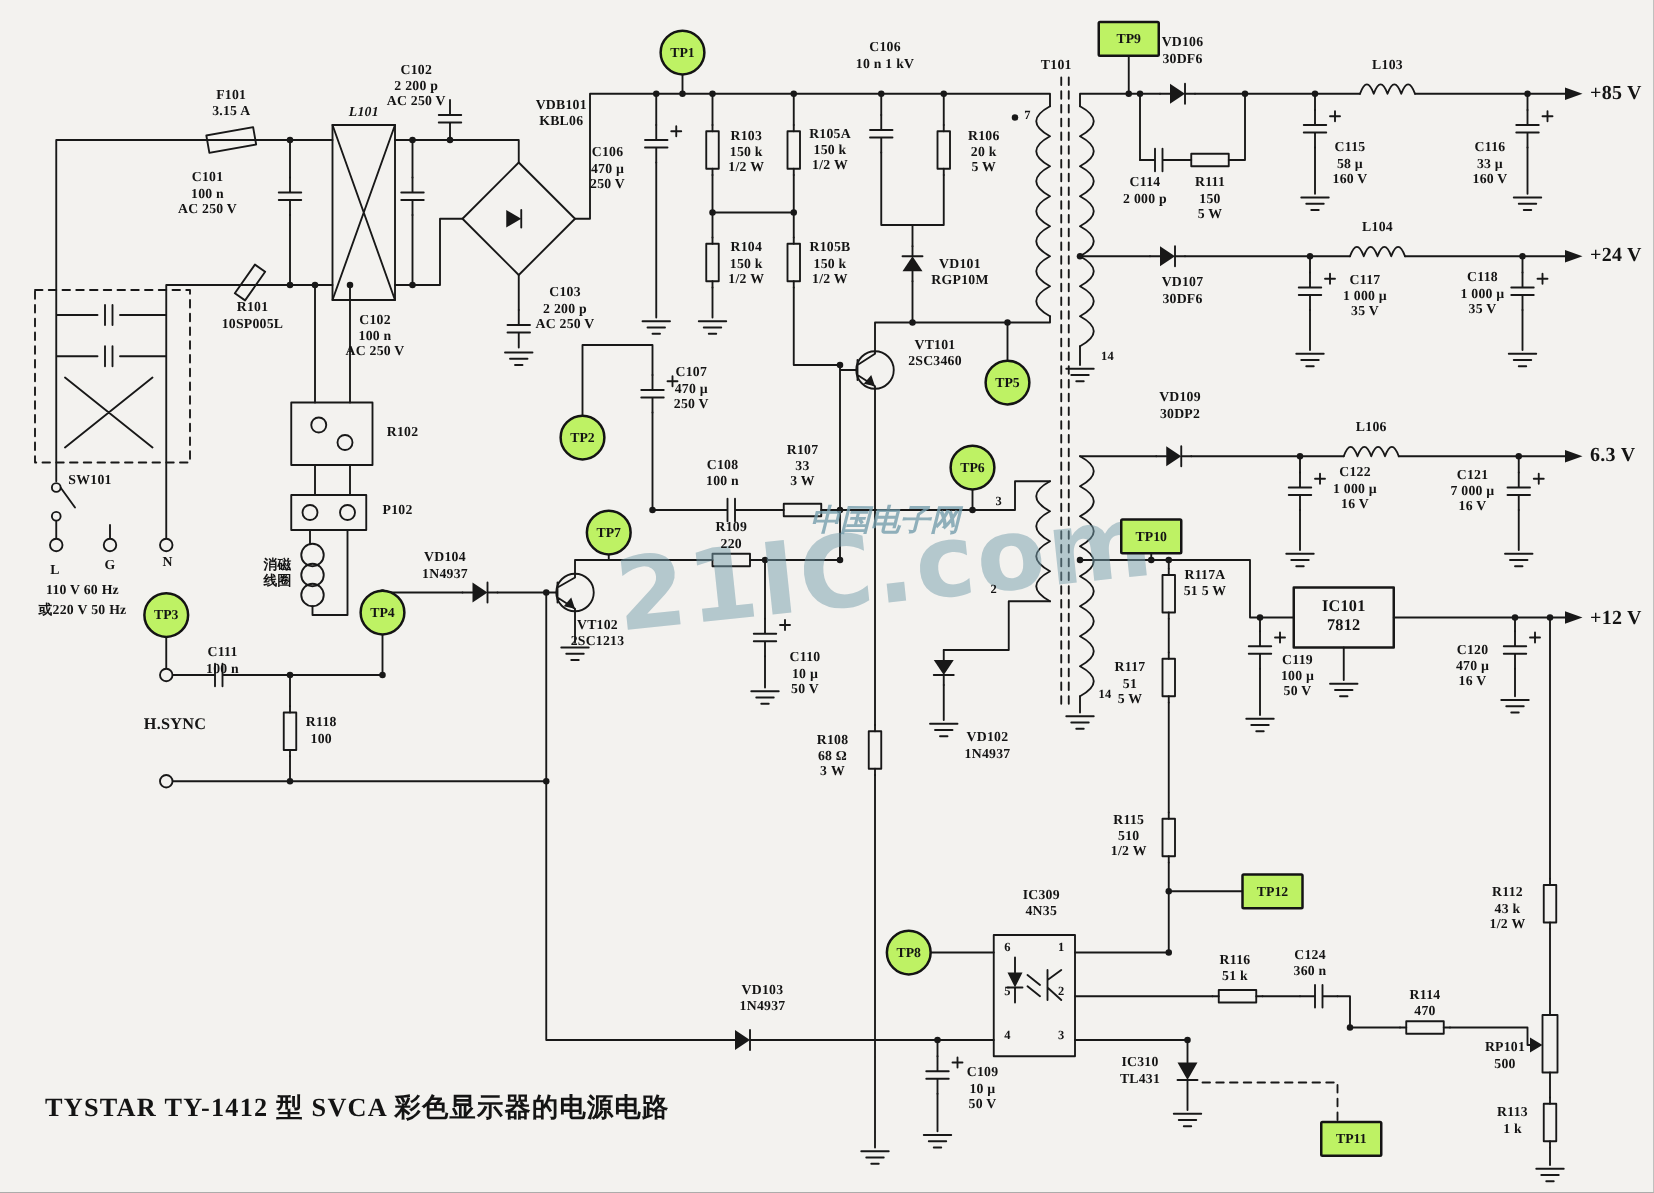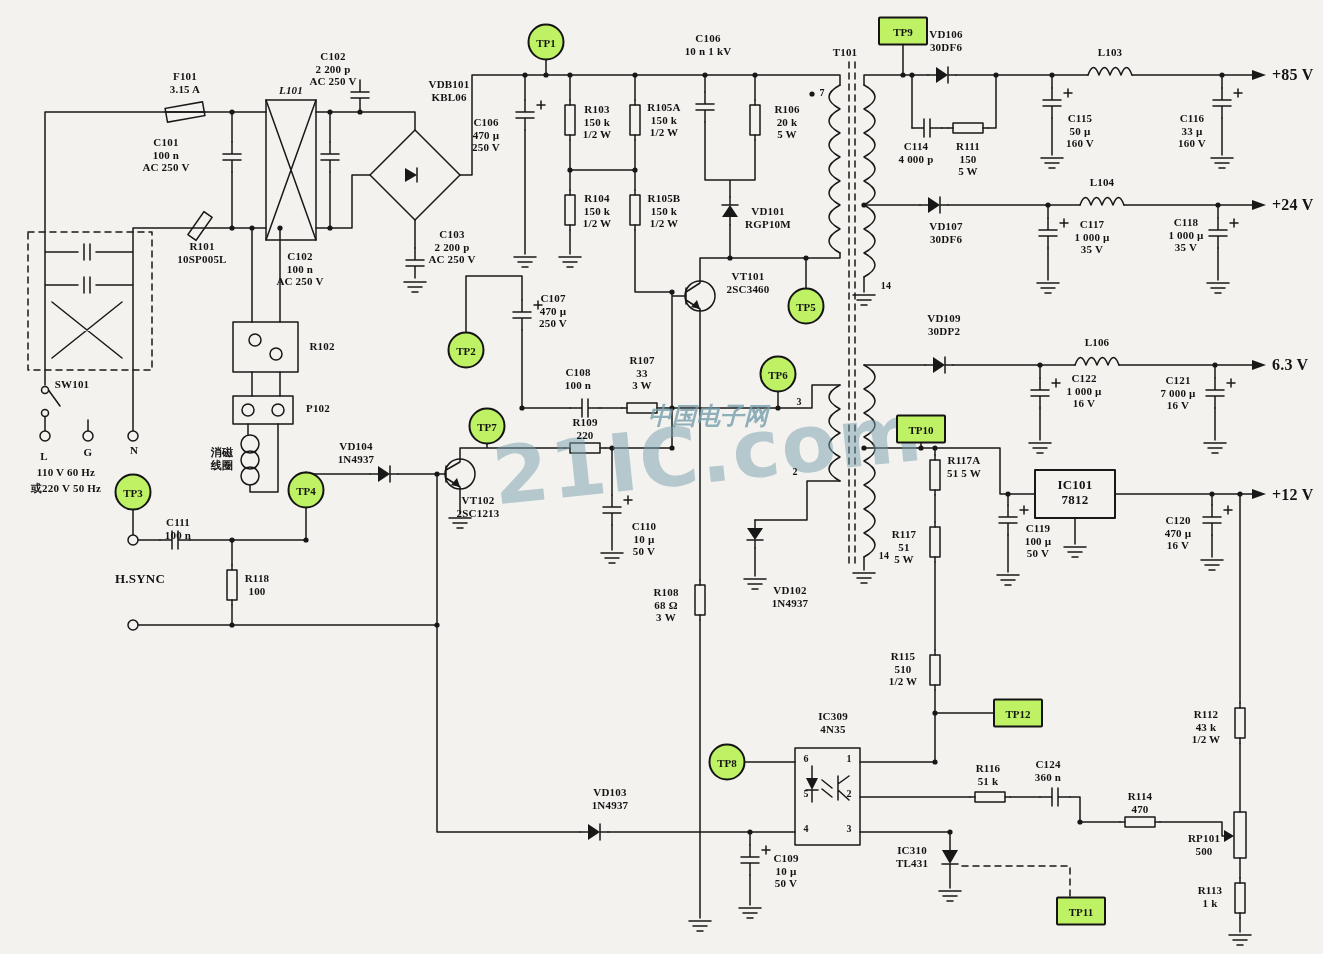--- a/index.html
+++ b/index.html
@@ -365,26 +365,26 @@
       <div class="lbl small" style="left: 822px; top: 87px;">7</div>
       <div class="lbl small" style="left: 886px; top: 280px;">14</div>
       <div class="lbl small" style="left: 799px; top: 396px;">3</div>
       <div class="lbl small" style="left: 795px; top: 466px;">2</div>
       <div class="lbl small" style="left: 884px; top: 550px;">14</div>
       <div class="lbl" style="left: 946px; top: 28px;">VD106
 30DF6</div>
       <div class="lbl" style="left: 1110px; top: 46px;">L103</div>
       <div class="lbl big" style="left: 1272px; top: 66px;">+85 V</div>
       <div class="lbl" style="left: 916px; top: 140px;">C114
-4 000 p</div>
+2 000 p</div>
       <div class="lbl" style="left: 968px; top: 140px;">R111
 150
 5 W</div>
       <div class="lbl" style="left: 1080px; top: 112px;">C115
-50 µ
+58 µ
 160 V</div>
       <div class="lbl" style="left: 1192px; top: 112px;">C116
 33 µ
 160 V</div>
       <div class="lbl" style="left: 1102px; top: 176px;">L104</div>
       <div class="lbl" style="left: 946px; top: 220px;">VD107
 30DF6</div>
       <div class="lbl big" style="left: 1272px; top: 196px;">+24 V</div>
       <div class="lbl" style="left: 1092px; top: 218px;">C117
 1 000 µ
@@ -493,14 +493,15 @@
       <div class="tp" style="left: 806px; top: 306px;">TP5</div>
       <div class="tp" style="left: 778px; top: 374px;">TP6</div>
       <div class="tp" style="left: 487px; top: 426px;">TP7</div>
       <div class="tp" style="left: 727px; top: 762px;">TP8</div>
       <div class="tp tpbox" style="left: 903px; top: 31px;">TP9</div>
       <div class="tp tpbox" style="left: 921px; top: 429px;">TP10</div>
       <div class="tp tpbox" style="left: 1081px; top: 911px;">TP11</div>
       <div class="tp tpbox" style="left: 1018px; top: 713px;">TP12</div>
     </div>
 
+<div class="title">TYSTAR TY-1412 型 SVCA 彩色显示器的电源电路</div>
 
 </div>
 
 </body></html>

